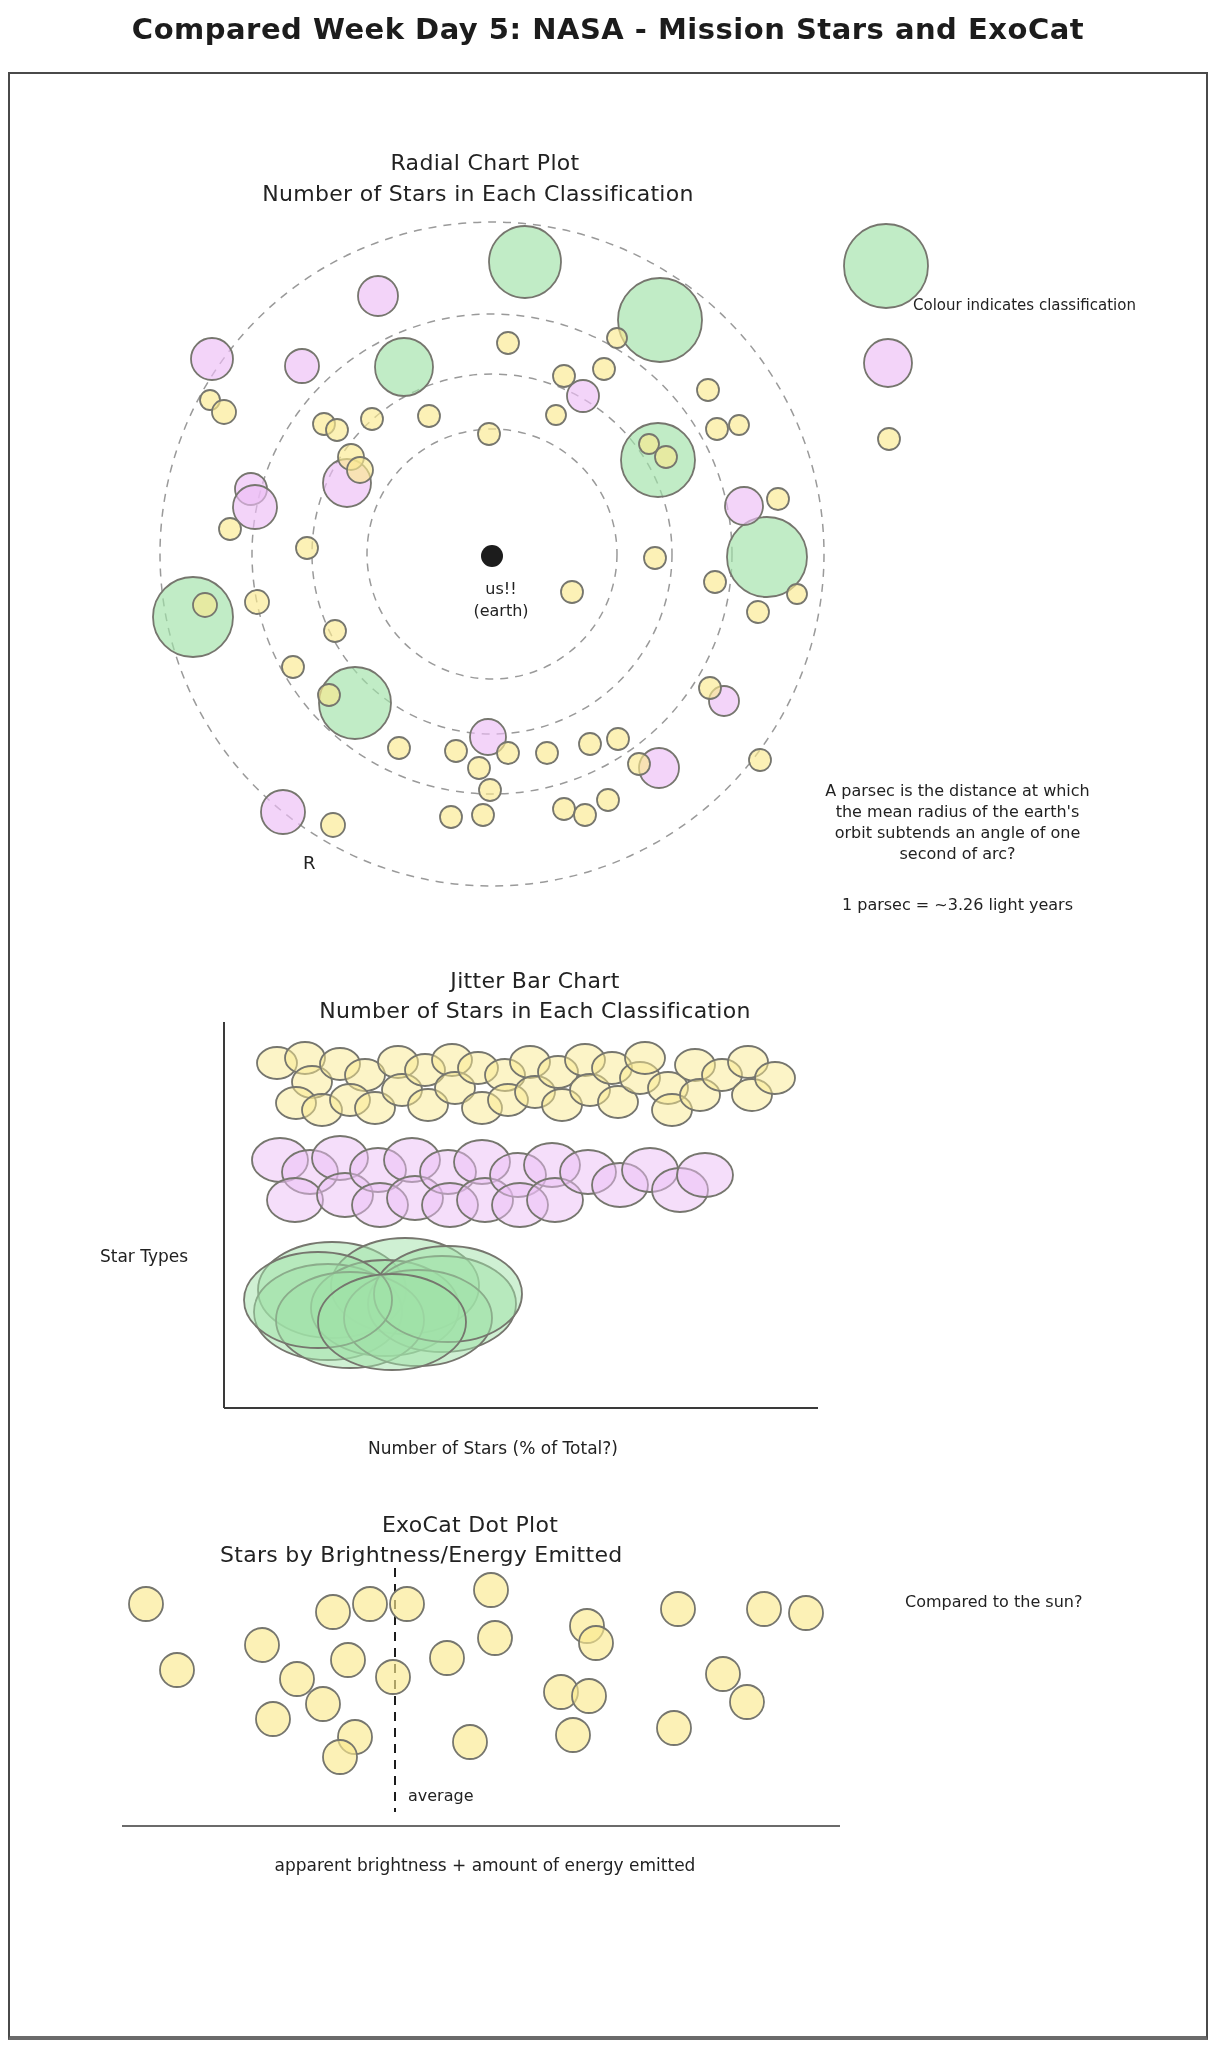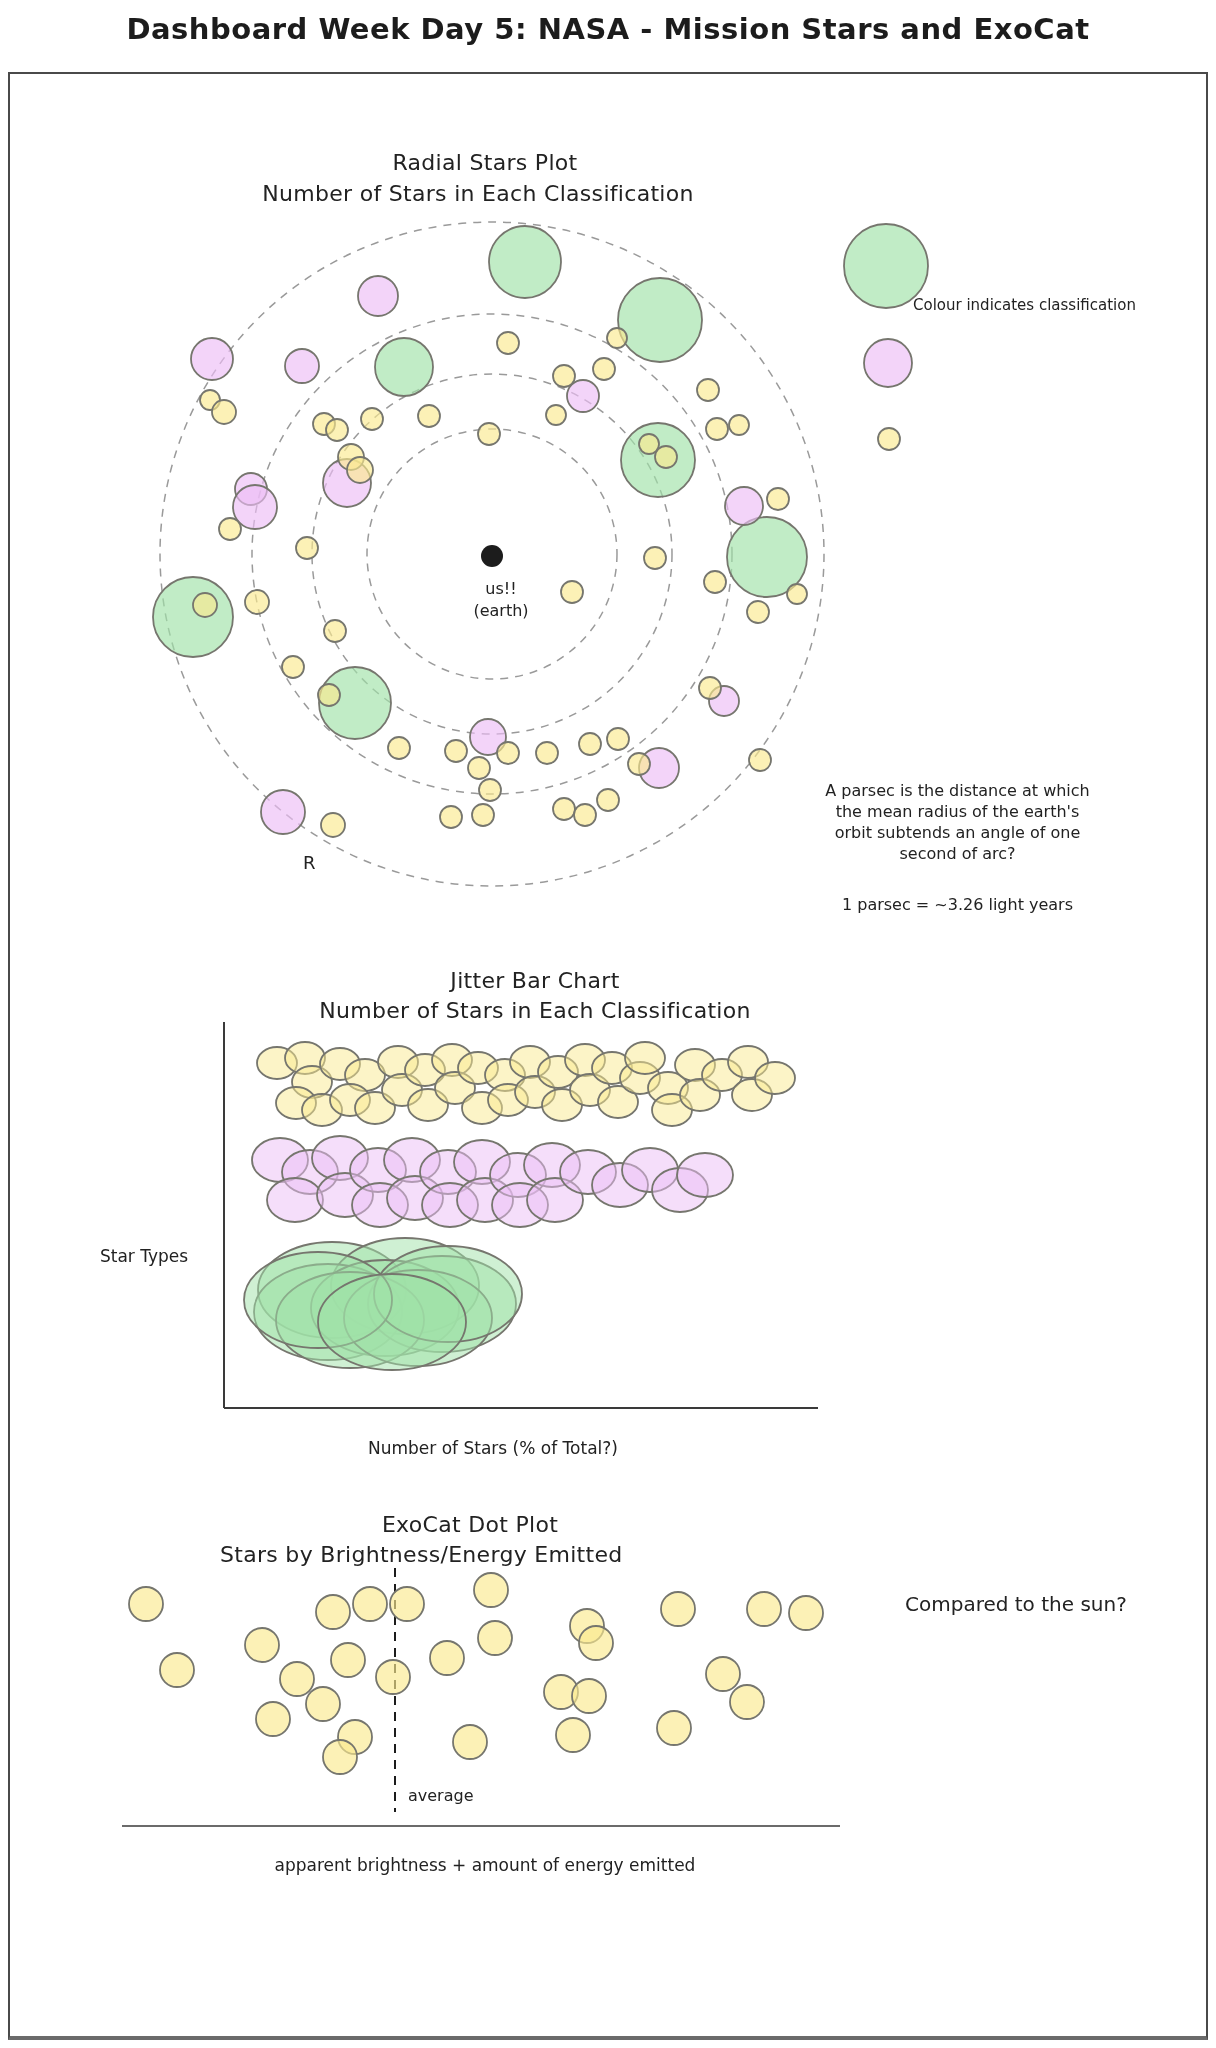--- a/index.html
+++ b/index.html
@@ -20,28 +20,28 @@
   .parsec-note{left:790px;top:780px;width:335px;text-align:center;font-size:16px;
                line-height:21px;white-space:pre-line;}
   .parsec-conversion{left:790px;top:895px;width:335px;text-align:center;font-size:16px;}
   .r-label{left:303px;top:852px;font-size:18px;}
   .bar-title{left:335px;top:968px;width:400px;text-align:center;}
   .bar-subtitle{left:285px;top:998px;width:500px;text-align:center;}
   .bar-ylabel{left:100px;top:1246px;font-size:17px;}
   .bar-xlabel{left:243px;top:1430px;width:500px;text-align:center;font-size:17px;margin-top:8px;}
   .dot-title{left:270px;top:1512px;width:400px;text-align:center;}
   .dot-subtitle{left:220px;top:1542px;width:500px;}
-  .sun-note{left:905px;top:1592px;font-size:20px;}
+  .sun-note{left:905px;top:1592px;font-size:16px;}
   .average-label{left:408px;top:1786px;font-size:16px;}
   .dot-xlabel{left:235px;top:1855px;width:500px;text-align:center;font-size:17px;}
 </style>
 </head>
 <body>
 
-<div class="abs page-title">Dashboard Week Day 5: NASA - Mission Stars and ExoCat</div>
+<div class="abs page-title">Compared Week Day 5: NASA - Mission Stars and ExoCat</div>
 
 <div class="abs frame"></div>
 
 <svg id="charts" class="abs" viewBox="0 0 1216 2048" xmlns="http://www.w3.org/2000/svg">
     <circle cx="492" cy="554" r="125" fill="none" stroke="#9a9a9a" stroke-width="1.5" stroke-dasharray="8 7"></circle>
     <circle cx="492" cy="554" r="180" fill="none" stroke="#9a9a9a" stroke-width="1.5" stroke-dasharray="8 7"></circle>
     <circle cx="492" cy="554" r="240" fill="none" stroke="#9a9a9a" stroke-width="1.5" stroke-dasharray="8 7"></circle>
     <circle cx="492" cy="554" r="332" fill="none" stroke="#9a9a9a" stroke-width="1.5" stroke-dasharray="8 7"></circle>
     <circle cx="525" cy="262" r="36" fill="#9fe2a8" fill-opacity="0.65" stroke="#76766e" stroke-width="1.8"></circle>
     <circle cx="660" cy="320" r="42" fill="#9fe2a8" fill-opacity="0.65" stroke="#76766e" stroke-width="1.8"></circle>
@@ -211,21 +211,21 @@
     <circle cx="747" cy="1702" r="17" fill="#fae98f" fill-opacity="0.65" stroke="#76766e" stroke-width="1.8"></circle>
     <circle cx="764" cy="1609" r="17" fill="#fae98f" fill-opacity="0.65" stroke="#76766e" stroke-width="1.8"></circle>
     <circle cx="806" cy="1613" r="17" fill="#fae98f" fill-opacity="0.65" stroke="#76766e" stroke-width="1.8"></circle>
     <circle cx="355" cy="1737" r="17" fill="#fae98f" fill-opacity="0.65" stroke="#76766e" stroke-width="1.8"></circle>
     <circle cx="340" cy="1757" r="17" fill="#fae98f" fill-opacity="0.65" stroke="#76766e" stroke-width="1.8"></circle>
     <circle cx="470" cy="1742" r="17" fill="#fae98f" fill-opacity="0.65" stroke="#76766e" stroke-width="1.8"></circle>
     <circle cx="573" cy="1735" r="17" fill="#fae98f" fill-opacity="0.65" stroke="#76766e" stroke-width="1.8"></circle>
     <line x1="122" y1="1826" x2="840" y2="1826" stroke="#3a3a3a" stroke-width="1.5"></line>
   </svg>
 
-<div class="abs t22 radial-title">Radial Stars Plot</div>
+<div class="abs t22 radial-title">Radial Chart Plot</div>
 <div class="abs t22 radial-subtitle">Number of Stars in Each Classification</div>
 <div class="abs colour-note">Colour indicates classification</div>
 <div class="abs center-label">us!!
 (earth)</div>
 <div class="abs parsec-note">A parsec is the distance at which
 the mean radius of the earth's
 orbit subtends an angle of one
 second of arc?</div>
 <div class="abs parsec-conversion">1 parsec = ~3.26 light years</div>
 <div class="abs r-label">R</div>

